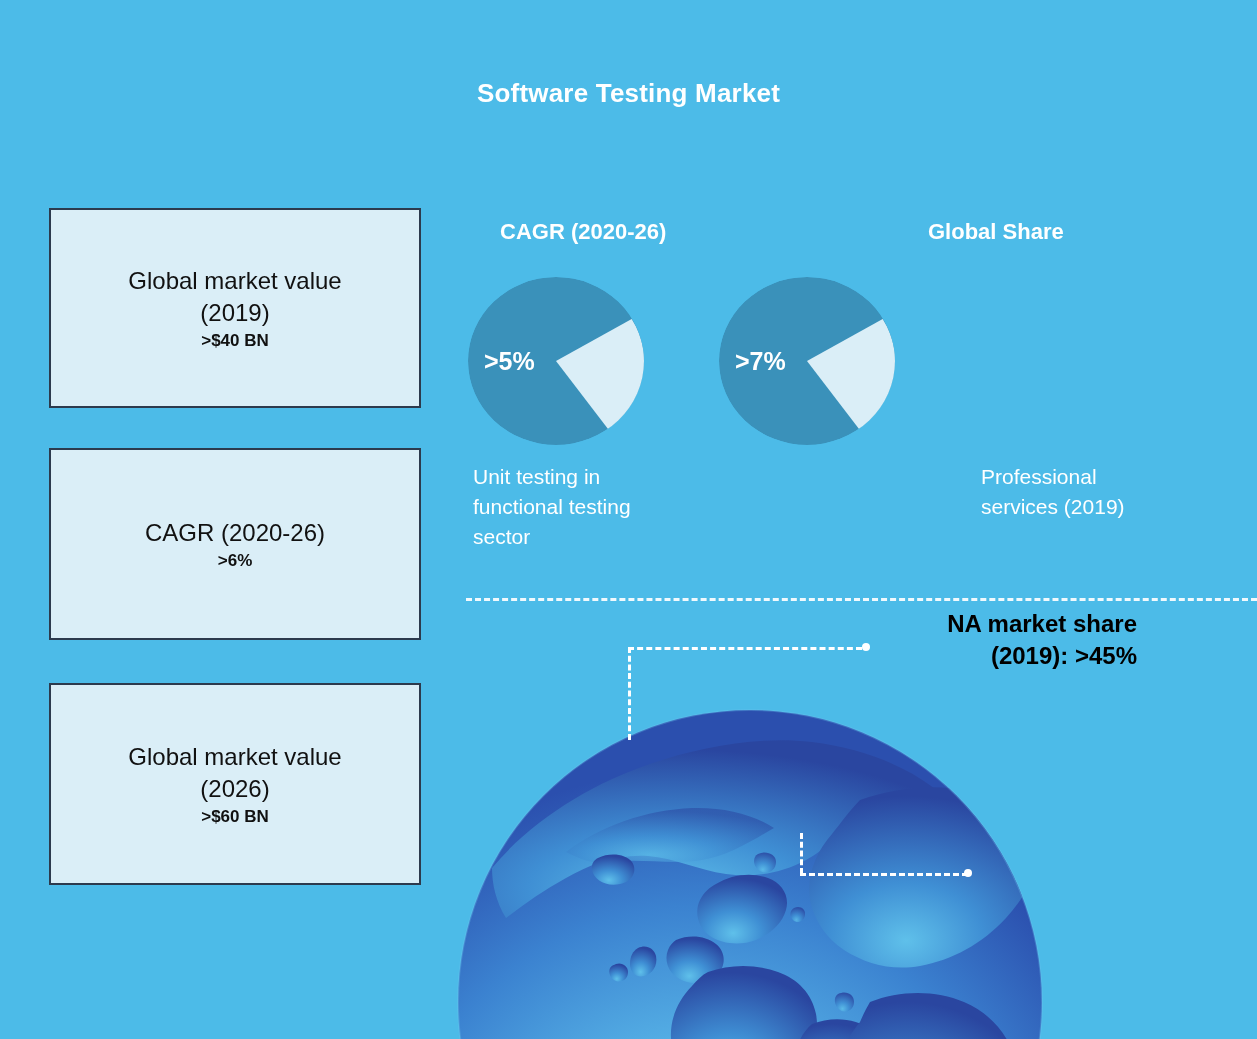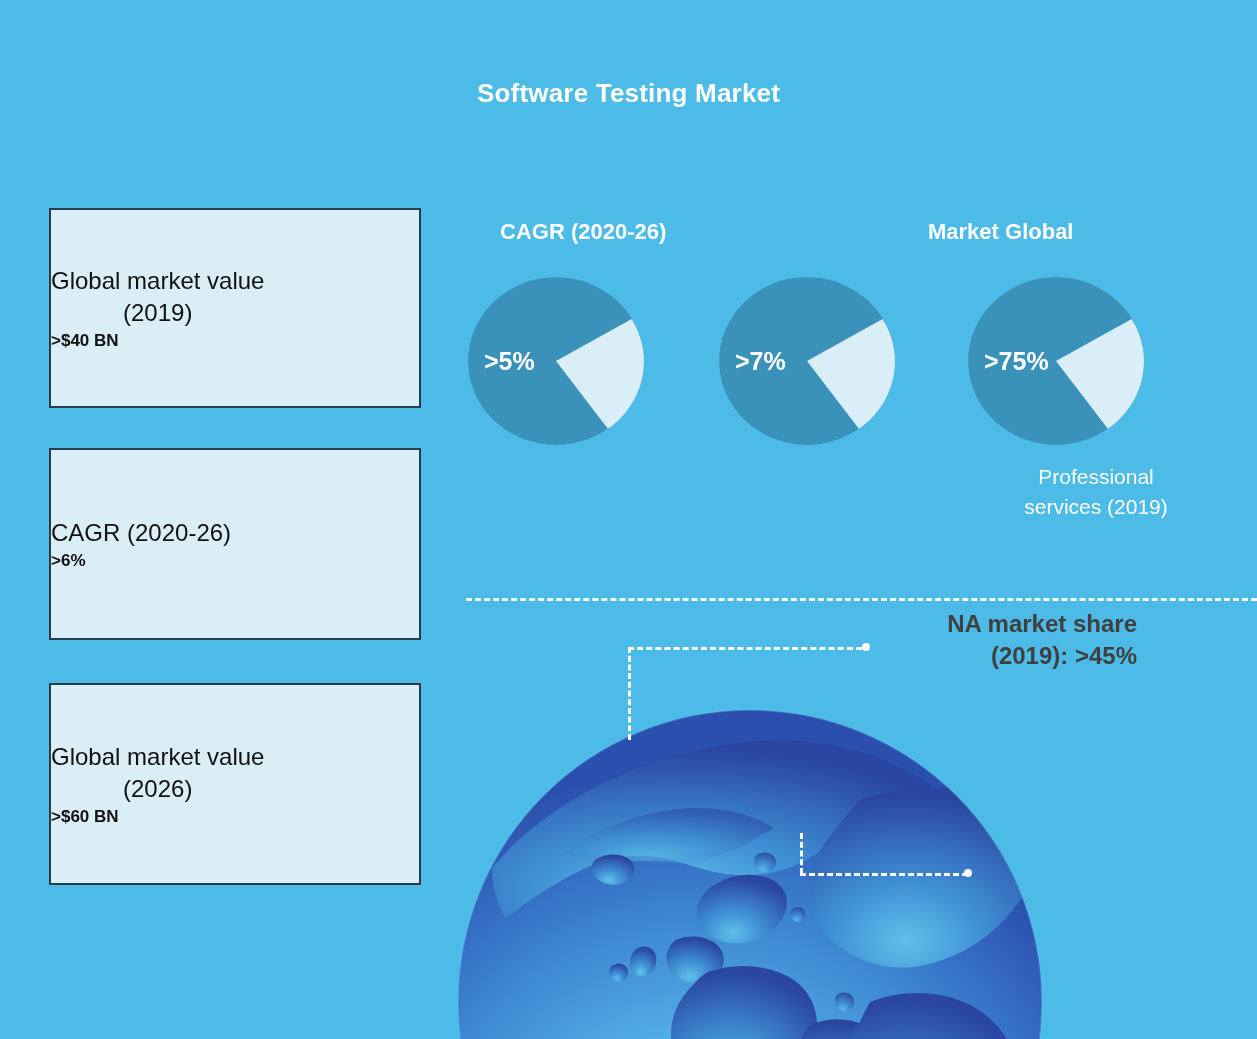--- a/index.html
+++ b/index.html
@@ -38,21 +38,21 @@
   
   .stat-box {
     position: absolute;
     left: 49px;
     width: 372px;
     background: #daeef7;
     border: 2px solid #2c3a4d;
     box-sizing: border-box;
     display: flex;
     flex-direction: column;
-    align-items: flex-start;
+    align-items: center;
     justify-content: center;
     color: #111111;
   }
   .stat-box .label {
     font-size: 24px;
     line-height: 1.33;
     text-align: center;
     font-weight: normal;
     white-space: pre-line;
   }
@@ -104,21 +104,21 @@
   
   .pie-caption {
     position: absolute;
     color: #ffffff;
     font-size: 21px;
     line-height: 1.42;
     white-space: pre-line;
   }
   #cap-0 { left: 473px; top: 462px; width: 235px; }
   #cap-1 { left: 734px; top: 462px; width: 215px; }
-  #cap-2 { left: 981px; top: 462px; width: 230px; text-align: center; }
+  #cap-2 { left: 981px; top: 462px; width: 230px; }
 
   
   .divider {
     position: absolute;
     left: 466px;
     top: 598px;
     width: 791px;
     height: 0;
     border-top: 3px dashed #ffffff;
     opacity: 0.92;
@@ -131,21 +131,21 @@
     top: 672px;
     width: 620px;
     height: 367px;
     overflow: hidden;
   }
   .globe-svg { display: block; }
 
   
   .callout {
     position: absolute;
-    color: #404040;
+    color: #000000;
     font-size: 24px;
     font-weight: bold;
     line-height: 1.32;
     text-align: right;
     white-space: pre-line;
   }
   #callout-na   { left: 860px; top: 608px; width: 277px; }
   #callout-apac { left: 900px; top: 798px; width: 260px; }
 
   
@@ -190,46 +190,42 @@
     <div class="label">CAGR (2020-26)</div>
     <div class="value">&gt;6%</div>
   </div>
   <div class="stat-box" id="box-2">
     <div class="label">Global market value
 (2026)</div>
     <div class="value">&gt;$60 BN</div>
   </div>
 
   <div class="section-header" id="hdr-cagr">CAGR (2020-26)</div>
-  <div class="section-header" id="hdr-share">Market Global</div>
+  <div class="section-header" id="hdr-share">Global Share</div>
 
   <div class="pie" id="pie-0">
     <svg class="pie-svg" viewBox="0 0 200 200" preserveAspectRatio="none">
       <circle cx="100" cy="100" r="100" fill="#3a91ba"></circle>
       <path d="M100,100 L186,50 A100,100 0 0 1 160,182 Z" fill="#daeef7"></path>
     </svg>
     <div class="pie-label">&gt;5%</div>
   </div>
 
   <div class="pie" id="pie-1">
     <svg class="pie-svg" viewBox="0 0 200 200" preserveAspectRatio="none">
       <circle cx="100" cy="100" r="100" fill="#3a91ba"></circle>
       <path d="M100,100 L186,50 A100,100 0 0 1 160,182 Z" fill="#daeef7"></path>
     </svg>
     <div class="pie-label">&gt;7%</div>
   </div>
 
-  <div class="pie" id="pie-2">
-    <svg class="pie-svg" viewBox="0 0 200 200" preserveAspectRatio="none">
-      <circle cx="100" cy="100" r="100" fill="#3a91ba"></circle>
-      <path d="M100,100 L186,50 A100,100 0 0 1 160,182 Z" fill="#daeef7"></path>
-    </svg>
-    <div class="pie-label">&gt;75%</div>
-  </div>
-
+
+  <div class="pie-caption" id="cap-0">Unit testing in
+functional testing
+sector</div>
   <div class="pie-caption" id="cap-2">Professional
 services (2019)</div>
 
   <div class="divider"></div>
 
   <div class="globe-wrap">
     <svg class="globe-svg" width="620" height="367" viewBox="0 0 620 367">
       <defs>
         <radialGradient id="gSphere" cx="42%" cy="88%" r="78%">
           <stop offset="0%" stop-color="#7fd2f2"></stop>

